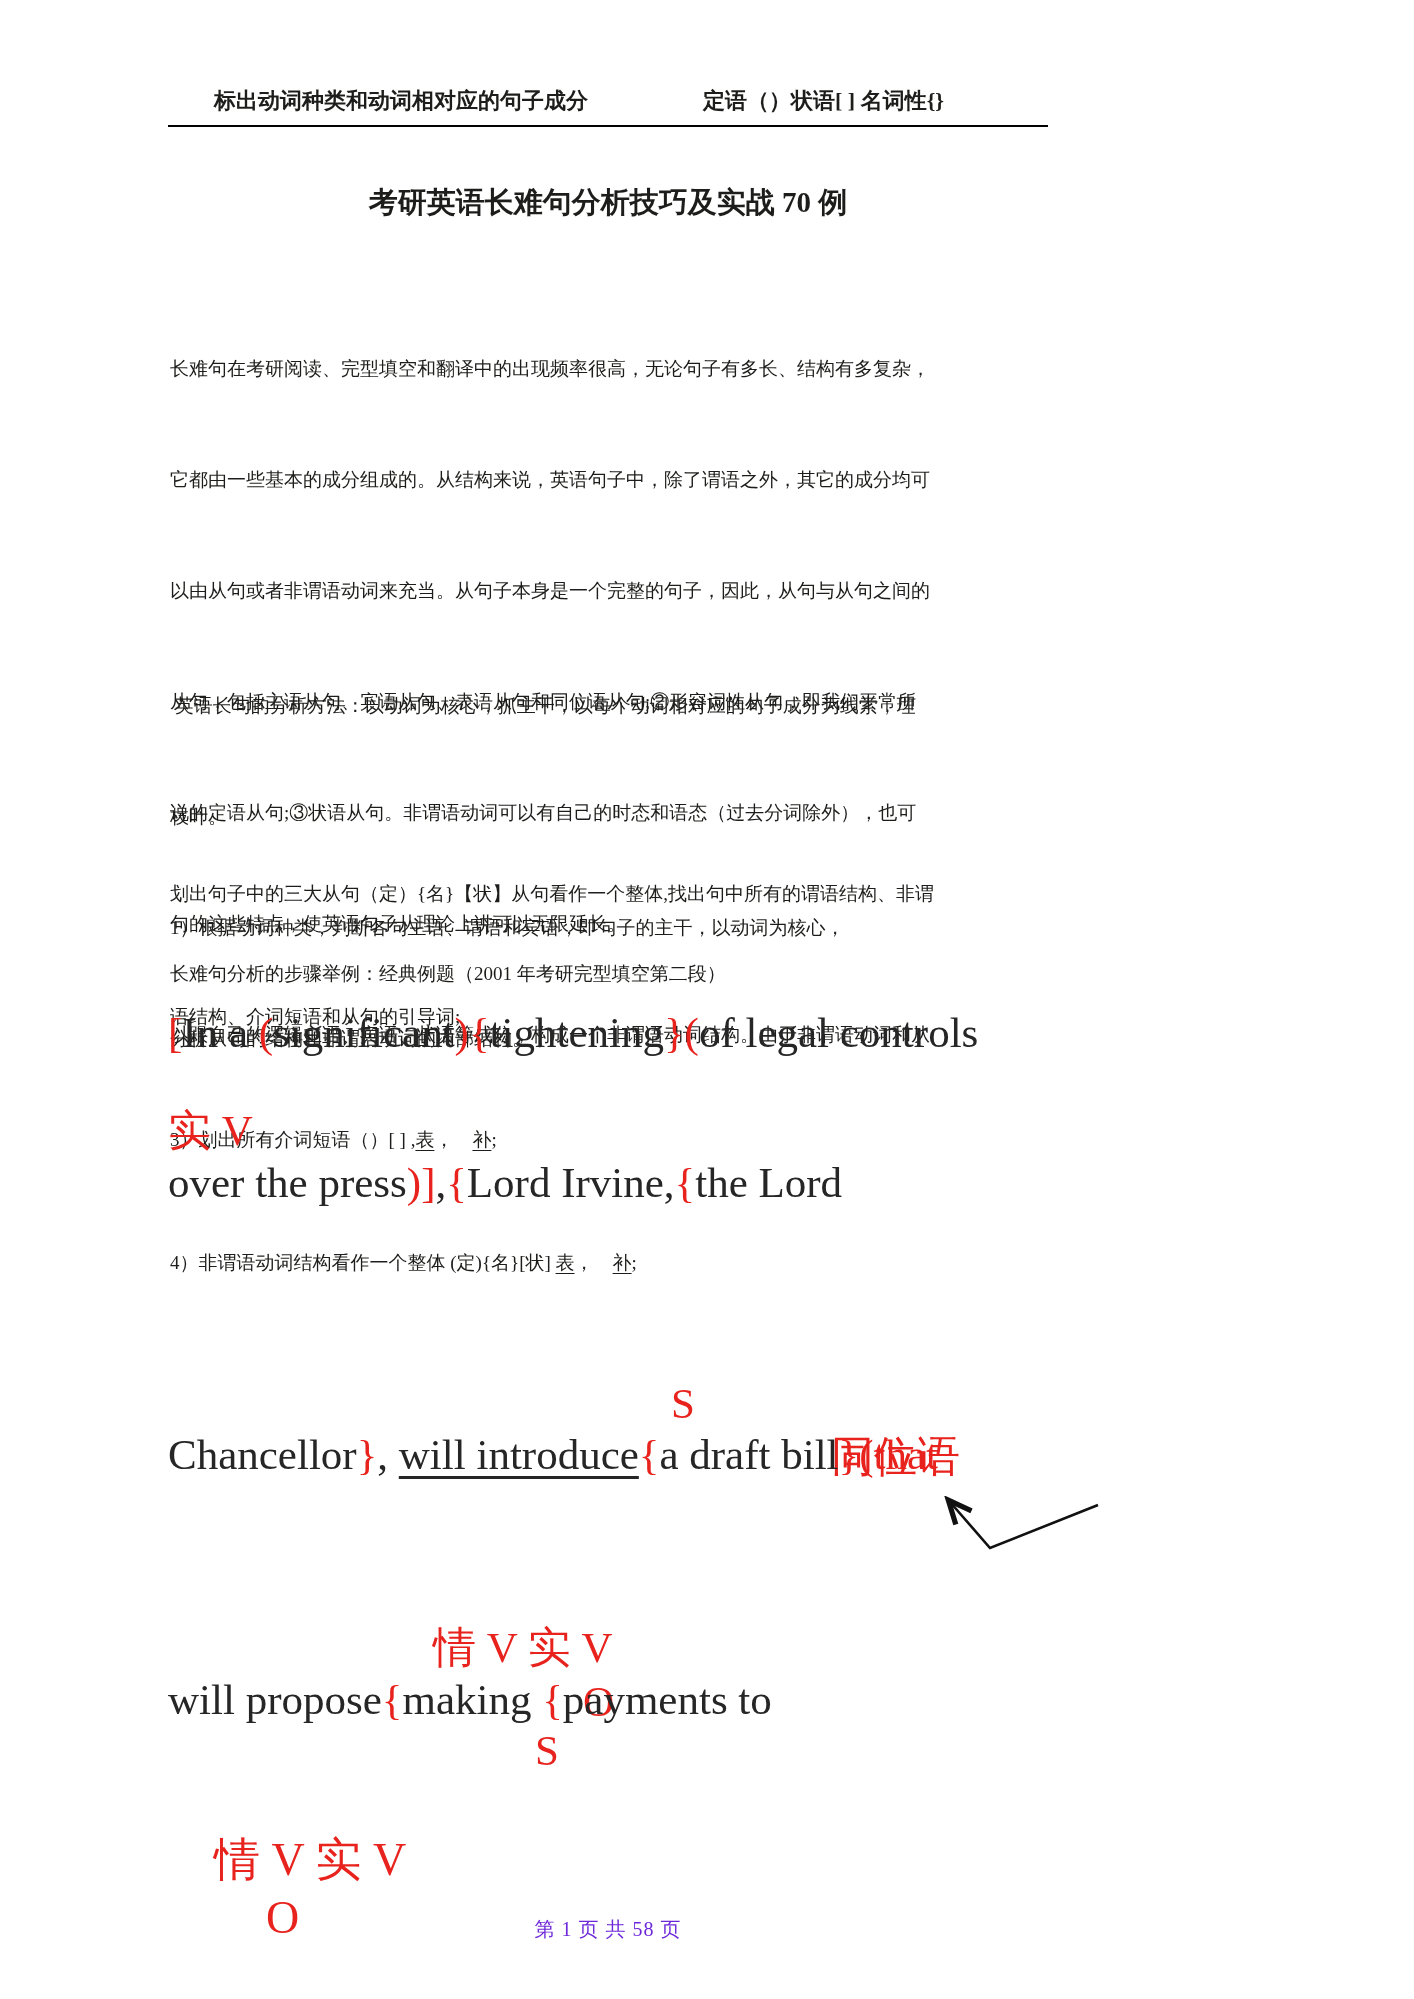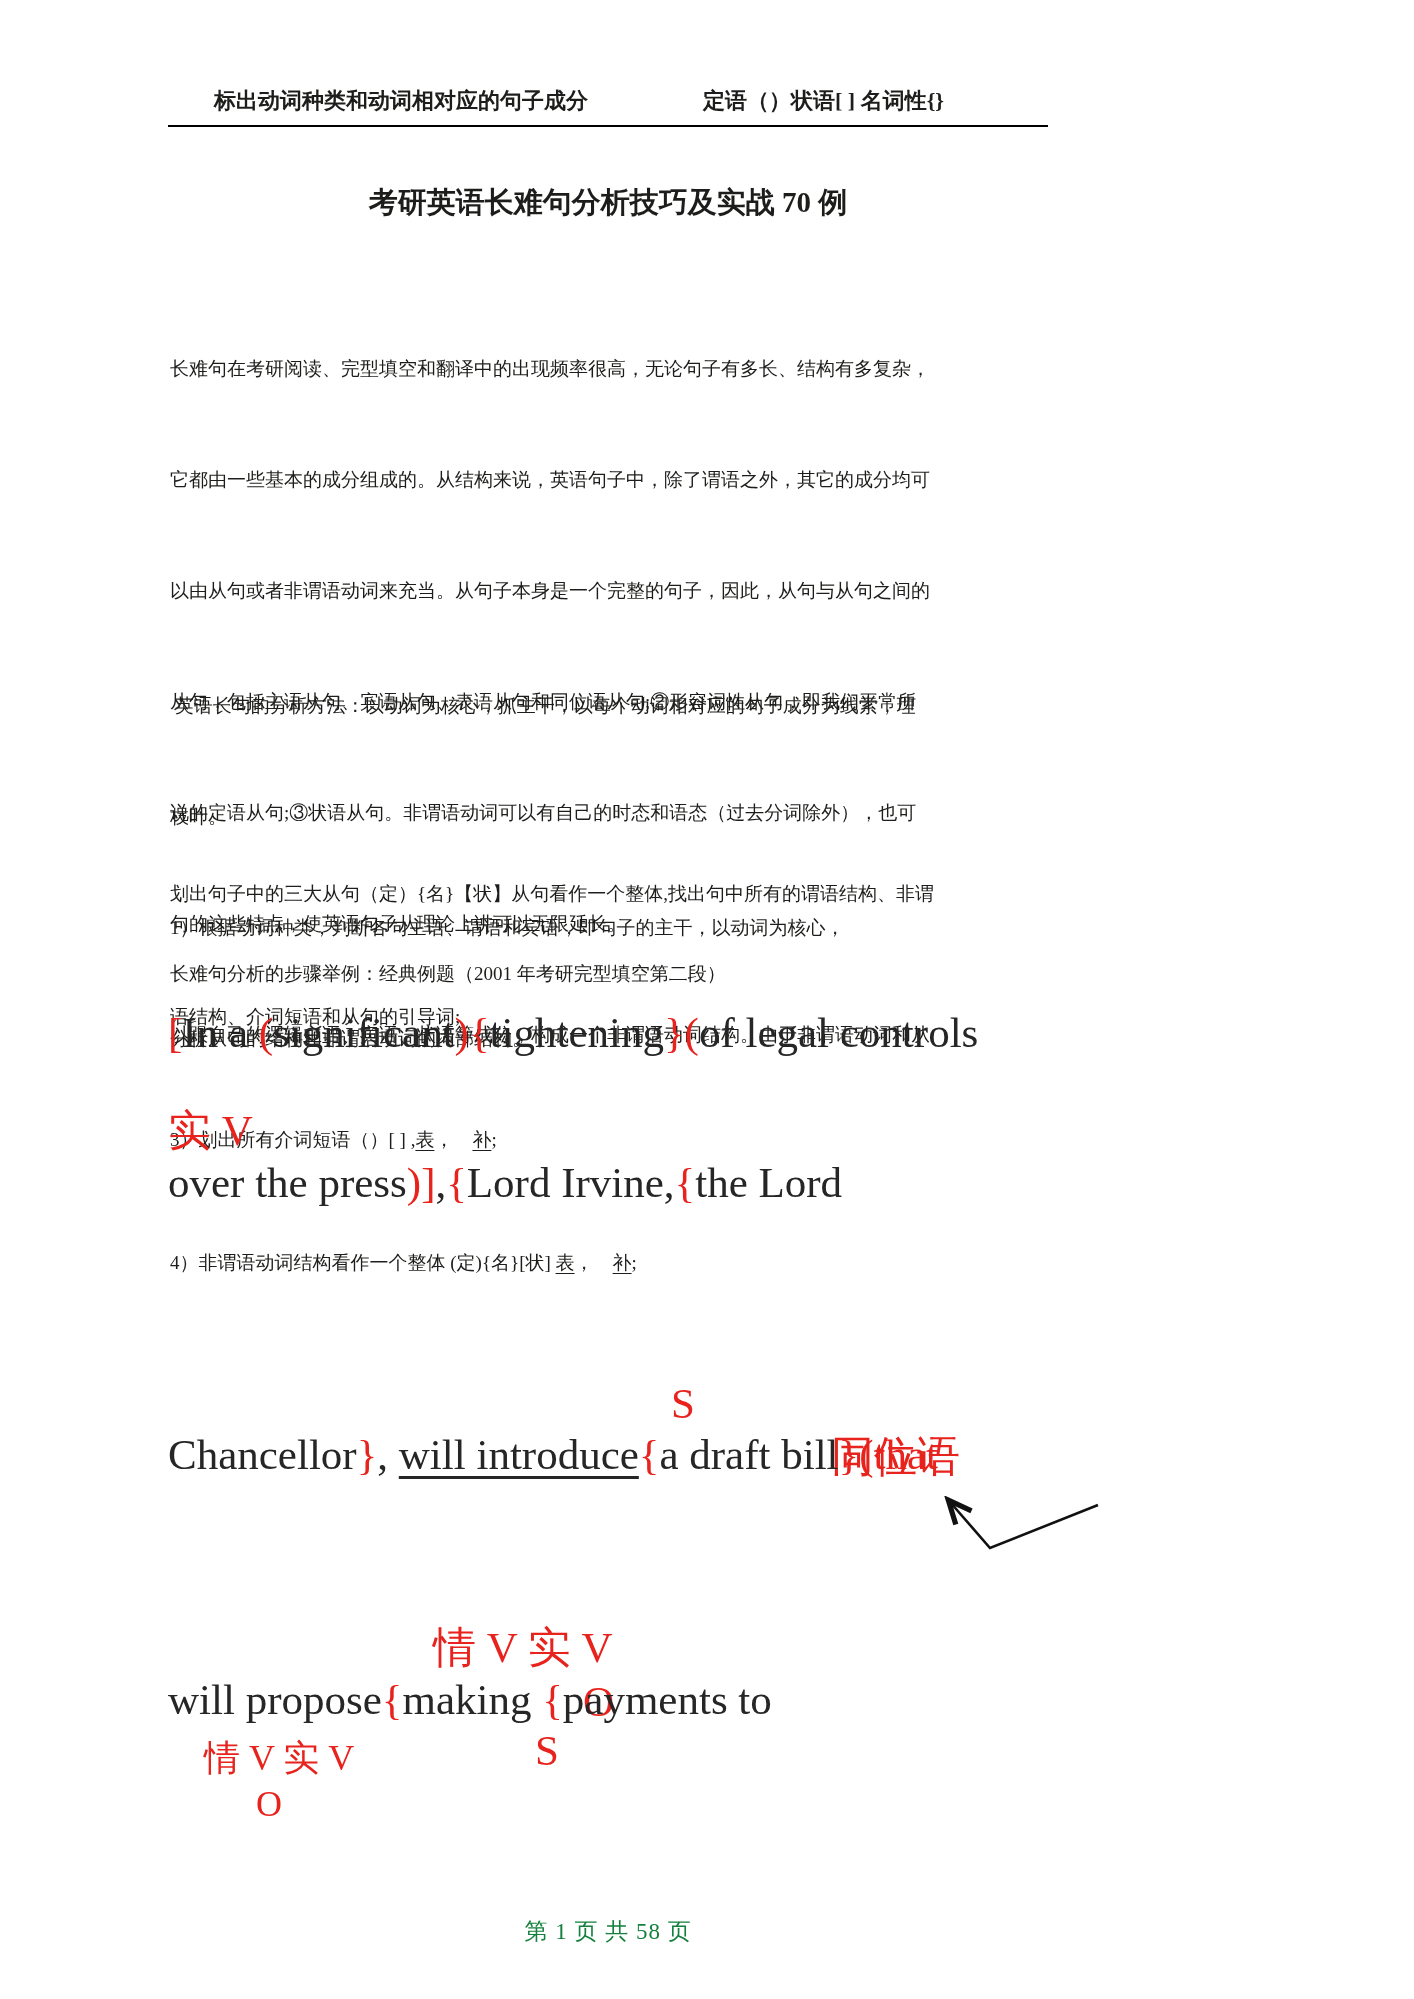--- a/index.html
+++ b/index.html
@@ -53,28 +53,28 @@
   .bigA{top:1008px;}
   .bigB{top:1102px;}
   .bigC{top:1158px;}
   .bigD{top:1330px;padding-left:460px;}
   .bigD .lbl2{margin-left:160px;}
   .bigE{top:1430px;}
   .bigF{top:1570px;padding-left:222px;}
   .bigF .lbl2{margin-left:150px;}
   .bigF .lbl3{margin-left:102px;}
   .bigG{top:1675px;}
-  .bigH{top:1692px;font-size:36px;}
+  .bigH{top:1776px;font-size:46px;}
   .bigH .lbl2{margin-left:52px;}
   
   .arrow-wrap{position:absolute;left:898px;top:1478px;width:230px;height:90px;}
   
   .footer{
     position:absolute;top:1916px;left:0;right:0;
-    text-align:center;font-size:23px;color:#15803d;
+    text-align:center;font-size:20px;color:#6d28d9;
     letter-spacing:1px;
   }
 </style>
 </head>
 <body>
 
 <div class="page">
 
   <div class="hdr">
     <span class="hl">标出动词种类和动词相对应的句子成分</span>

